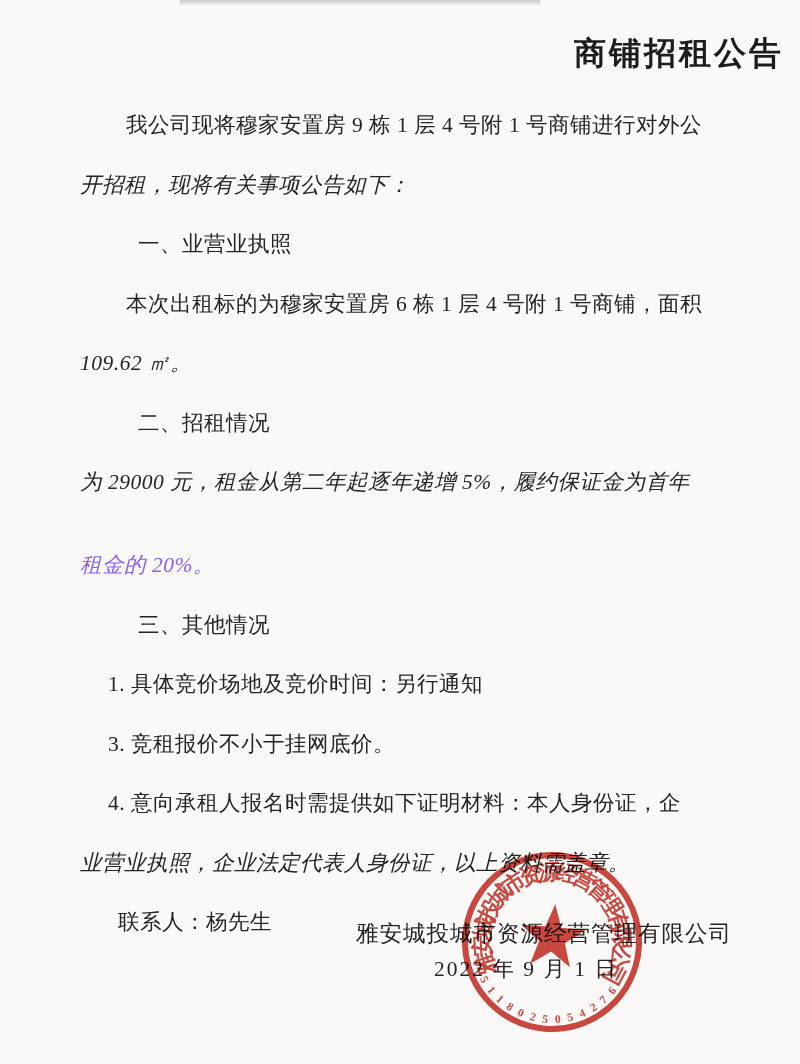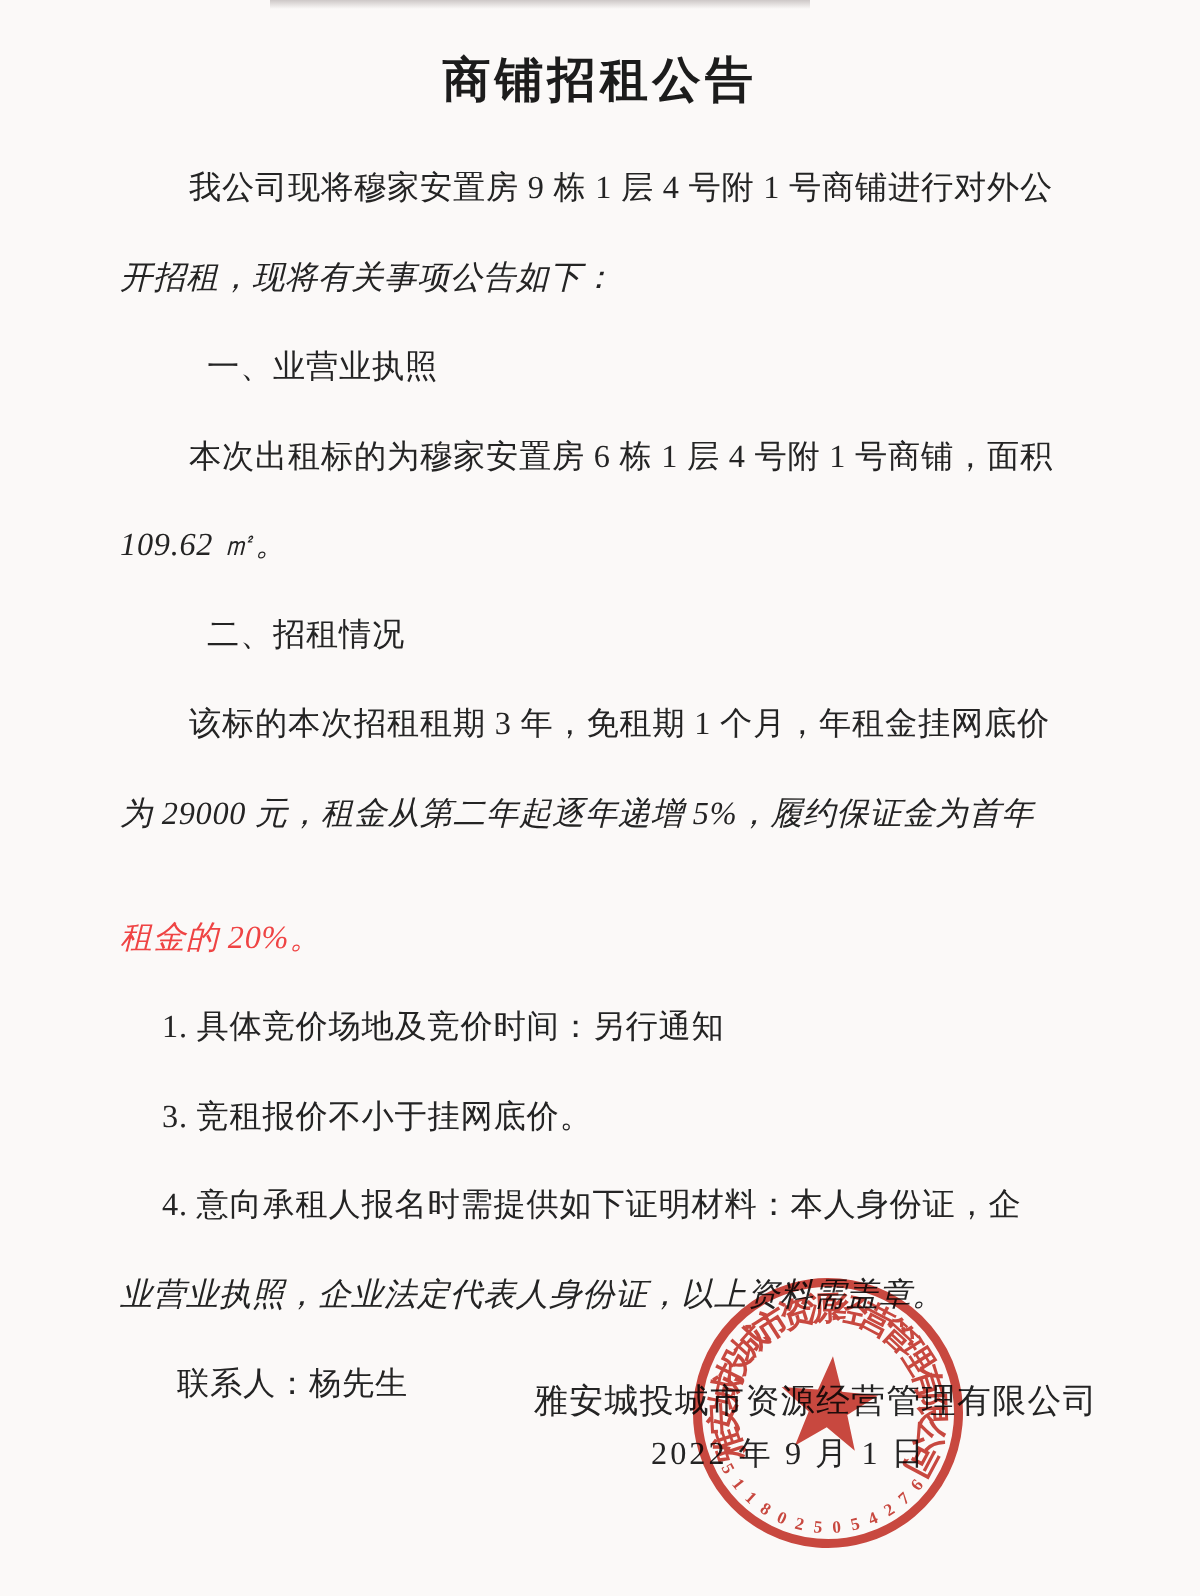--- a/index.html
+++ b/index.html
@@ -17,22 +17,22 @@
   }
   .scan-artifact {
     position: absolute;
     top: 0;
     left: 180px;
     width: 360px;
     height: 6px;
     background: linear-gradient(to bottom, rgba(150,140,140,0.45), rgba(150,140,140,0));
   }
   .doc-title {
-    margin: 32px 0 0 0;
-    text-align: center;
+    margin: 32px 16px 0 0;
+    text-align: right;
     font-size: 32px;
     font-weight: 700;
     letter-spacing: 3px;
     color: #1c1c1c;
   }
   .doc-lines {
     margin-top: 30px;
     padding-left: 80px;
     padding-right: 80px;
     font-size: 21.5px;
@@ -42,21 +42,21 @@
     height: 38px;
     white-space: nowrap;
     letter-spacing: 0.5px;
   }
   .ind-none    { padding-left: 0; font-style: italic; }
   .ind-para    { padding-left: 46px; }
   .ind-head    { padding-left: 58px; }
   .ind-head2   { padding-left: 40px; }
   .ind-item    { padding-left: 28px; }
   .ind-contact { padding-left: 38px; }
-  .faded { color: #ef4444; margin-top: 45px; }
+  .faded { color: #8b5cf6; margin-top: 45px; }
   .sig-company {
     position: absolute;
     top: 918px;
     left: 356px;
     font-size: 22.5px;
     letter-spacing: 1px;
     white-space: nowrap;
   }
   .sig-date {
     position: absolute;
@@ -88,23 +88,23 @@
 
 <h1 class="doc-title">商铺招租公告</h1>
 
 <div class="doc-lines" id="doc-lines">
     <p class="line ind-para">我公司现将穆家安置房 9 栋 1 层 4 号附 1 号商铺进行对外公</p>
     <p class="line ind-none">开招租，现将有关事项公告如下：</p>
     <p class="line ind-head">一、业营业执照</p>
     <p class="line ind-para">本次出租标的为穆家安置房 6 栋 1 层 4 号附 1 号商铺，面积</p>
     <p class="line ind-none">109.62 ㎡。</p>
     <p class="line ind-head">二、招租情况</p>
-    <p class="line ind-para">该标的本次招租租期 3 年，免租期 1 个月，年租金挂网底价</p>
     <p class="line ind-none">为 29000 元，租金从第二年起逐年递增 5%，履约保证金为首年</p>
     <p class="line ind-none faded">租金的 20%。</p>
+    <p class="line ind-head">三、其他情况</p>
     <p class="line ind-item">1. 具体竞价场地及竞价时间：另行通知</p>
     <p class="line ind-item">3. 竞租报价不小于挂网底价。</p>
     <p class="line ind-item">4. 意向承租人报名时需提供如下证明材料：本人身份证，企</p>
     <p class="line ind-none">业营业执照，企业法定代表人身份证，以上资料需盖章。</p>
     <p class="line ind-contact">联系人：杨先生</p>
   </div>
 
 <div class="sig-company">雅安城投城市资源经营管理有限公司</div>
 
 <div class="sig-date">2022 年 9 月 1 日</div>

